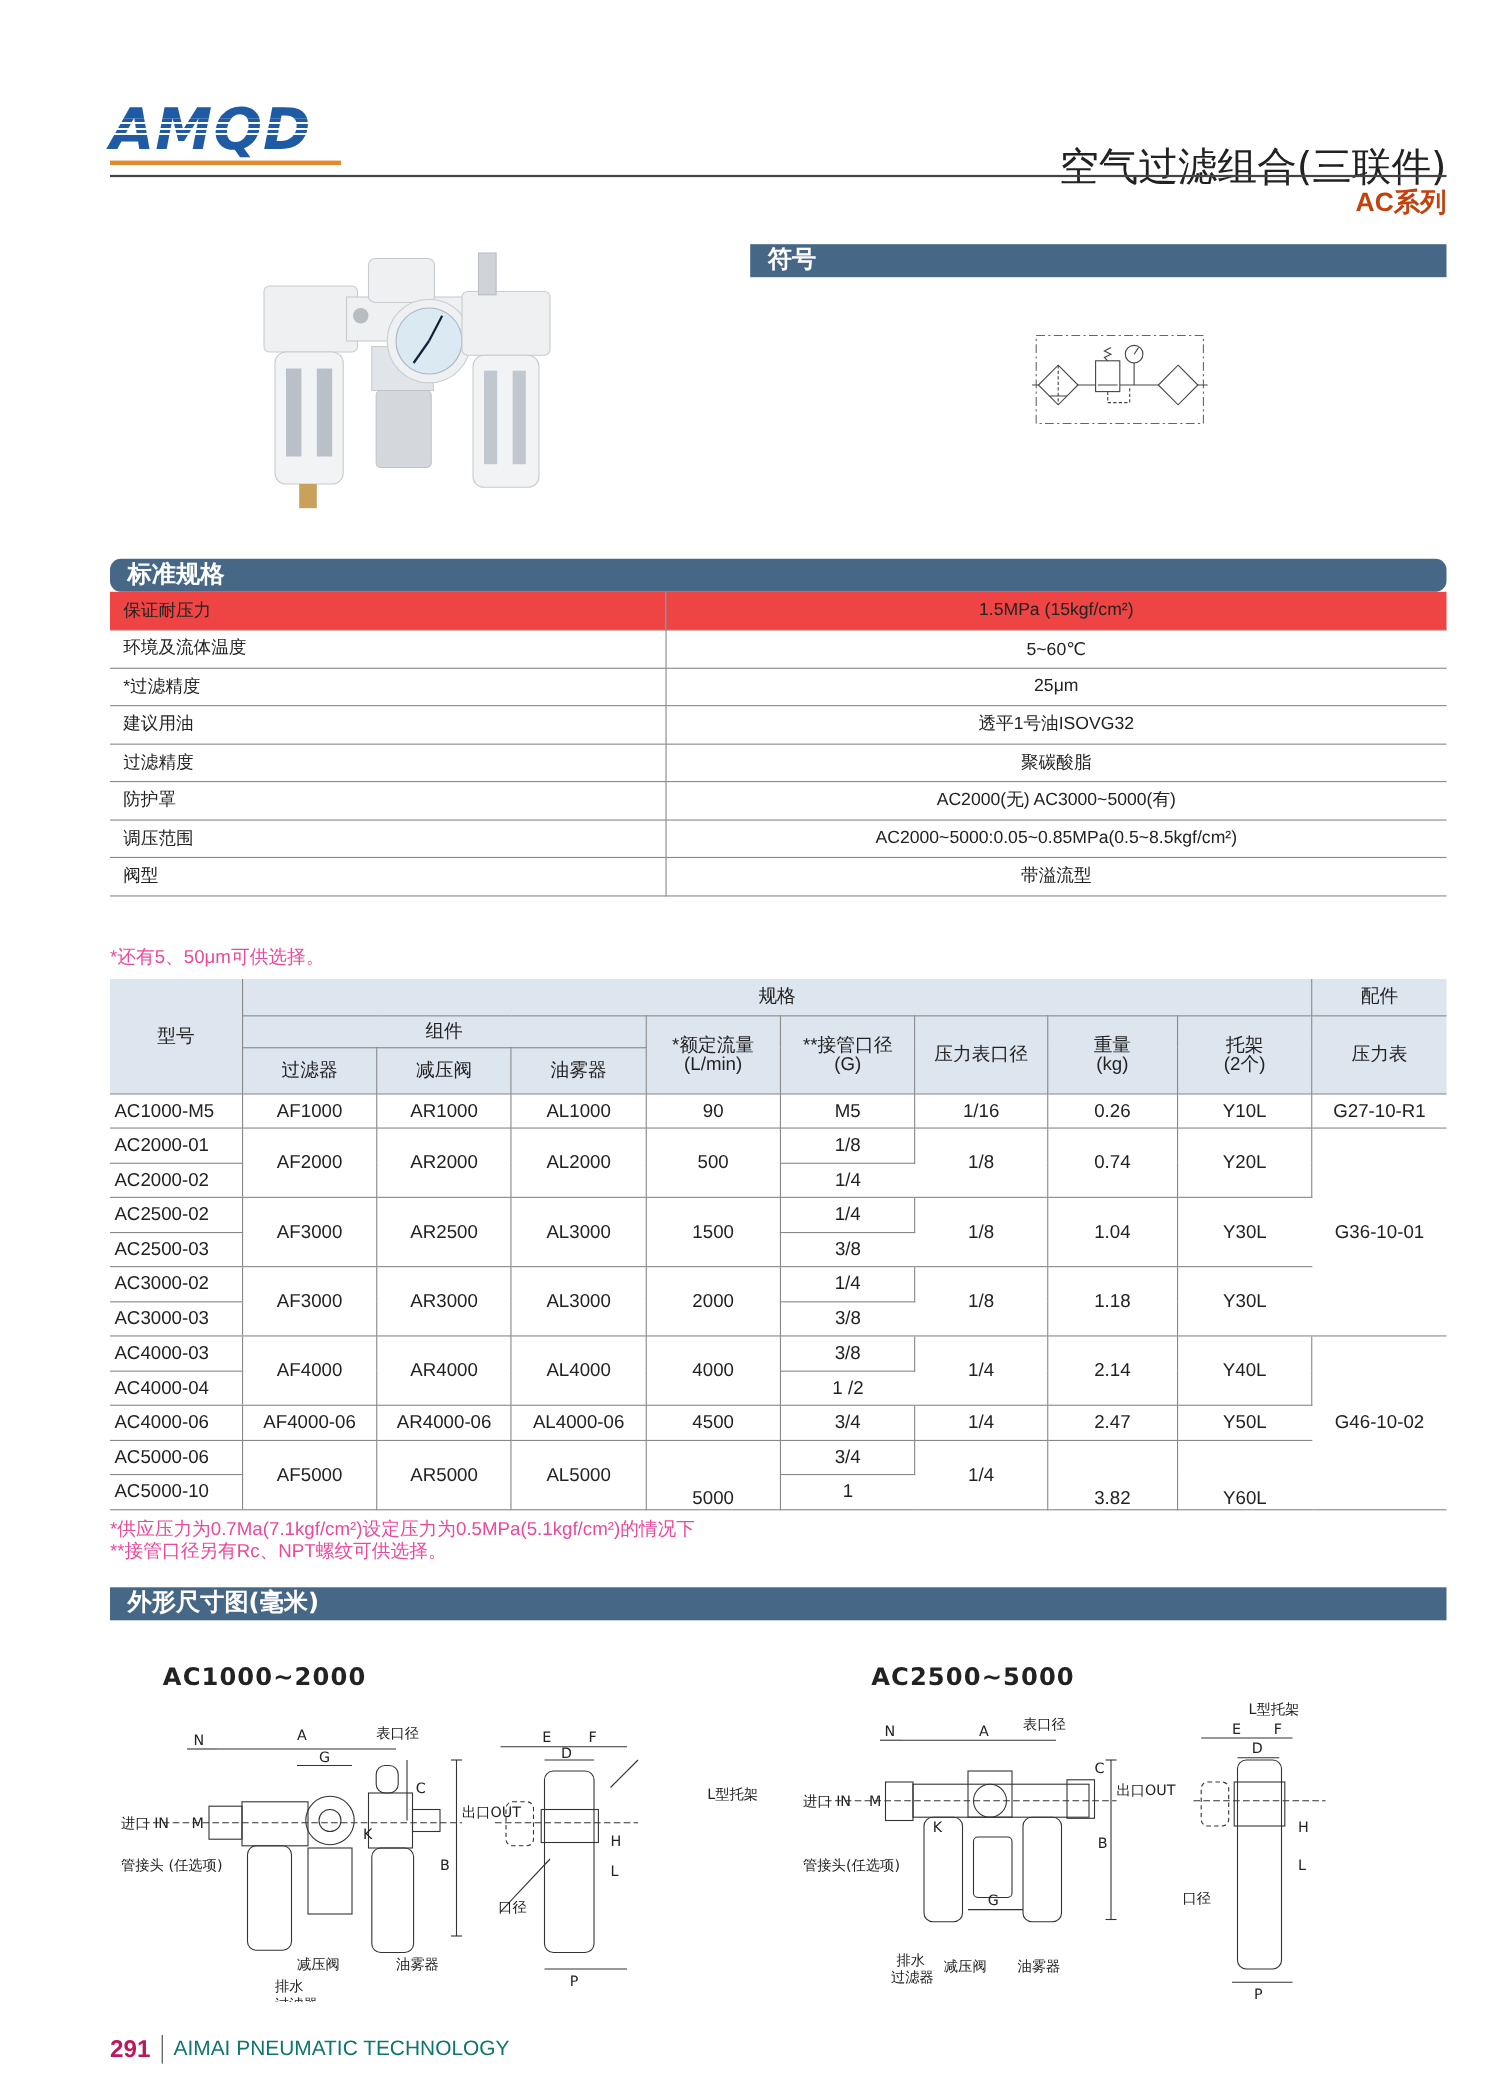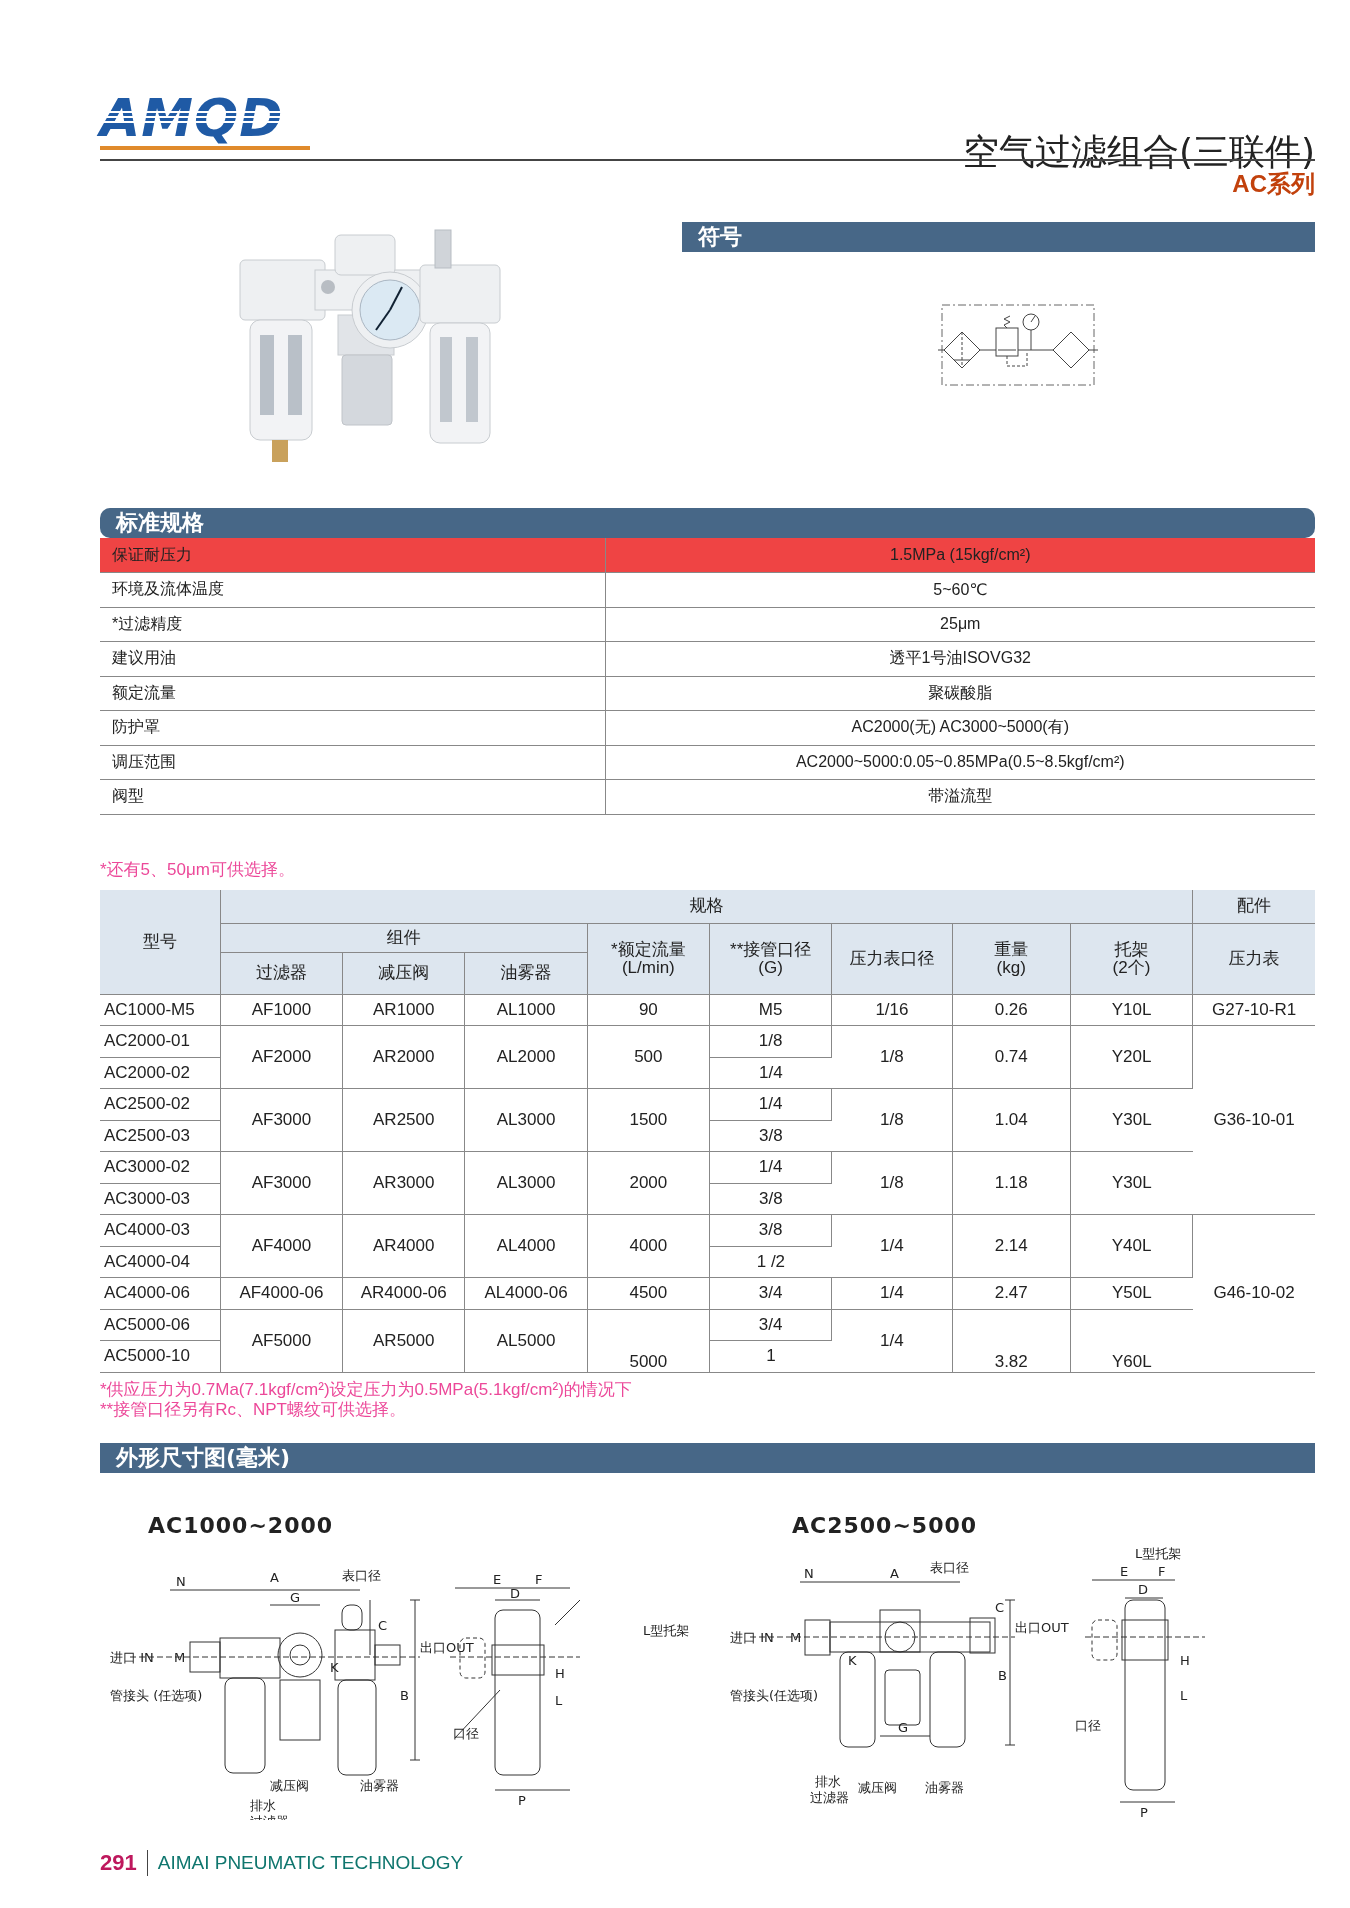--- a/index.html
+++ b/index.html
@@ -126,21 +126,21 @@
       </tr>
       <tr>
         <td class="k">*过滤精度</td>
         <td class="v">25μm</td>
       </tr>
       <tr>
         <td class="k">建议用油</td>
         <td class="v">透平1号油ISOVG32</td>
       </tr>
       <tr>
-        <td class="k">额定流量</td>
+        <td class="k">过滤精度</td>
         <td class="v">聚碳酸脂</td>
       </tr>
       <tr>
         <td class="k">防护罩</td>
         <td class="v">AC2000(无)  AC3000~5000(有)</td>
       </tr>
       <tr>
         <td class="k">调压范围</td>
         <td class="v">AC2000~5000:0.05~0.85MPa(0.5~8.5kgf/cm²)</td>
       </tr>

